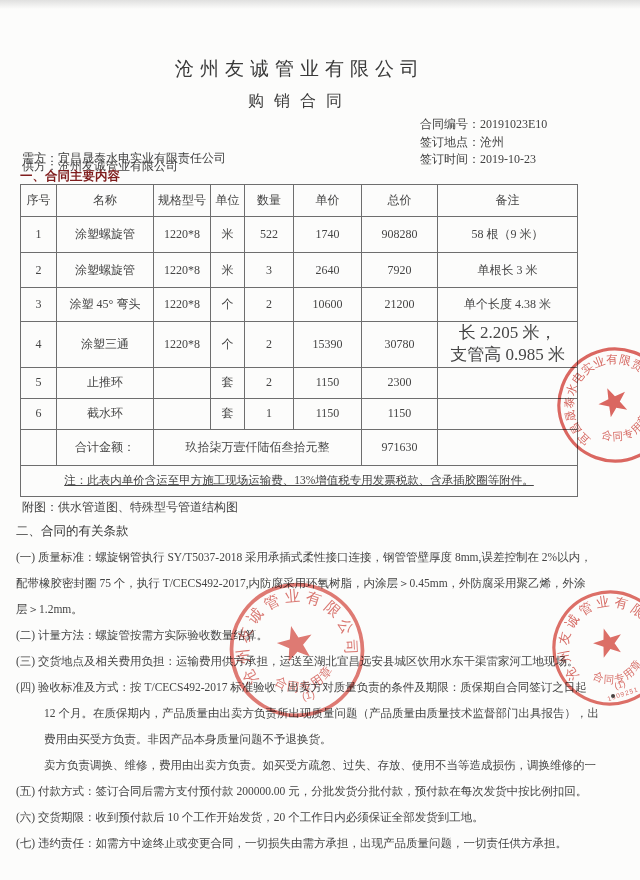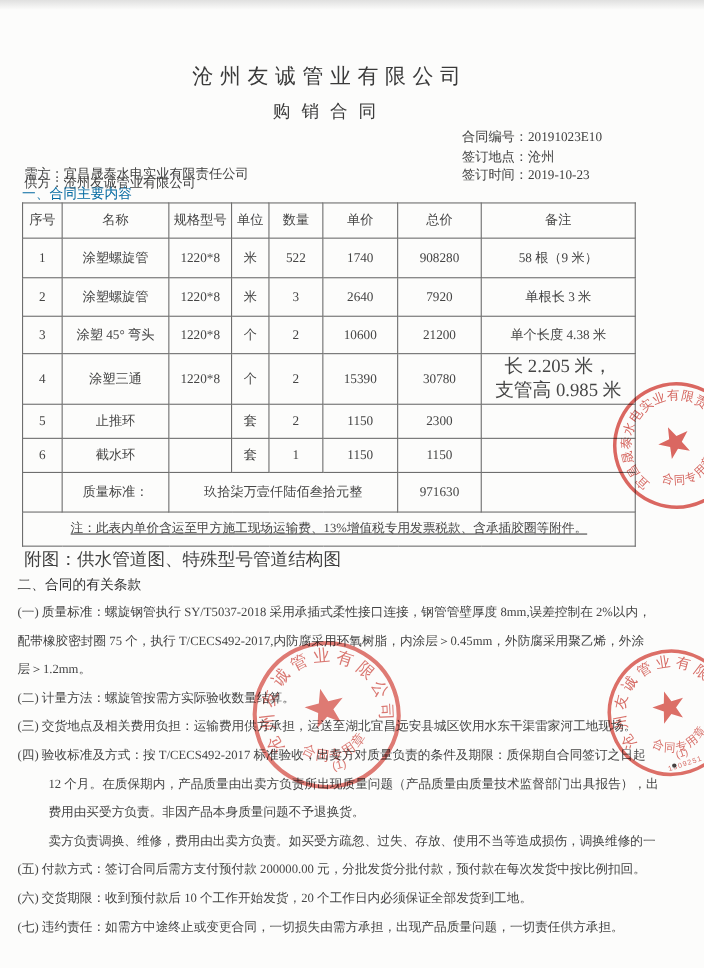--- a/index.html
+++ b/index.html
@@ -11,37 +11,37 @@
   }
   .abs{position:absolute;}
   .shade-top{left:0;top:0;width:640px;height:9px;opacity:.45;
     background:linear-gradient(180deg,#bdbdbd 0,rgba(255,255,255,0) 100%);}
   .title1{left:0;top:56px;width:600px;text-align:center;font-size:19px;letter-spacing:6px;color:#3a3a3a;}
   .title2{left:0;top:91px;width:600px;text-align:center;font-size:16px;letter-spacing:10px;color:#3a3a3a;}
   .m{font-size:12px;white-space:nowrap;}
   .meta-sup{left:22px;top:118px;margin-top:40px;}
   .meta-buy{left:22px;top:150px;}
   .meta-right{left:420px;top:116px;font-size:12px;line-height:17.5px;white-space:nowrap;}
-  .h1{left:20px;top:168px;font-size:12.5px;color:#0369a1;white-space:nowrap;}
+  .h1{left:20px;top:168px;font-size:12.5px;color:#7f1d1d;white-space:nowrap;font-weight:bold;}
   table.items{
     position:absolute;left:20px;top:184px;width:557px;
     border-collapse:collapse;table-layout:fixed;font-size:12px;color:#454545;
   }
   table.items td,table.items th{
     border:1px solid #6e6e6e;text-align:center;vertical-align:middle;
     font-weight:normal;padding:0 2px;overflow:hidden;
   }
   tr.tr-head{height:32px;}
   tr.tr-r1{height:36px;} tr.tr-r2{height:35px;} tr.tr-r3{height:34px;}
   tr.tr-r4{height:42px;} tr.tr-r5{height:31px;} tr.tr-r6{height:31px;}
   tr.tr-total{height:36px;}
   tr.tr-note{height:31px;text-decoration:underline;}
   .remark-2l{line-height:1.32;font-size:17px;}
   .note-cell{text-align:left;padding:2px 7px;font-size:11.5px;white-space:nowrap;}
-  .att{left:22px;top:499px;font-size:16px;white-space:nowrap;}
+  .att{left:22px;top:499px;font-size:12px;white-space:nowrap;}
   .h2{left:16px;top:523px;font-size:12.5px;color:#353535;white-space:nowrap;}
   .terms{left:16px;top:544px;width:608px;font-size:11.5px;color:#444;}
   .tline{height:26px;line-height:26px;white-space:nowrap;}
   .ind{padding-left:28px;}
   .stamp{position:absolute;mix-blend-mode:multiply;}
   .seal-ring{fill:none;stroke:#d6473f;stroke-width:3.2;}
   .seal-star{fill:#d6473f;}
   .seal-text{fill:#cf443c;font-family:"Liberation Sans","DejaVu Sans",sans-serif;}
   .ink-dot{left:611px;top:694px;width:4px;height:4px;border-radius:50%;background:#2a2a2a;opacity:.85;}
 </style>
@@ -145,21 +145,21 @@
         <td>截水环</td>
         <td></td>
         <td>套</td>
         <td>1</td>
         <td>1150</td>
         <td>1150</td>
         <td></td>
       </tr>
       <tr class="tr-total">
         <td></td>
-        <td>质量标准：</td>
+        <td>合计金额：</td>
         <td colspan="4">玖拾柒万壹仟陆佰叁拾元整</td>
         <td>971630</td>
         <td></td>
       </tr>
       <tr class="tr-note">
         <td colspan="8" class="note-cell">注：此表内单价含运至甲方施工现场运输费、13%增值税专用发票税款、含承插胶圈等附件。</td>
       </tr>
     </tbody>
   </table>
 

